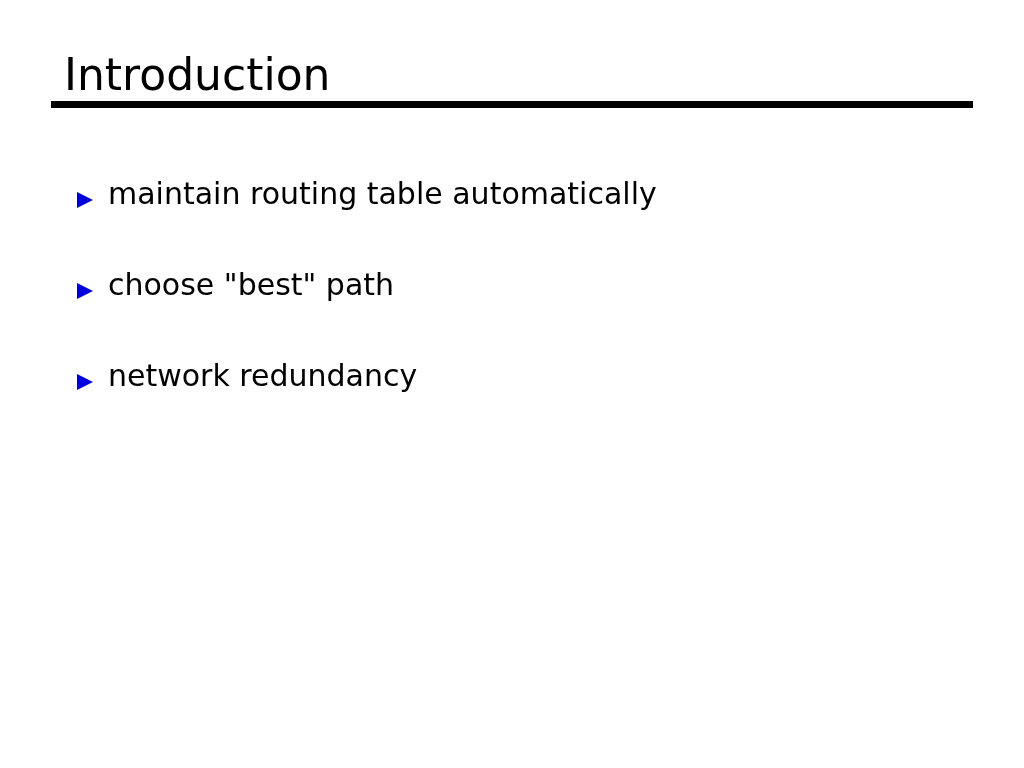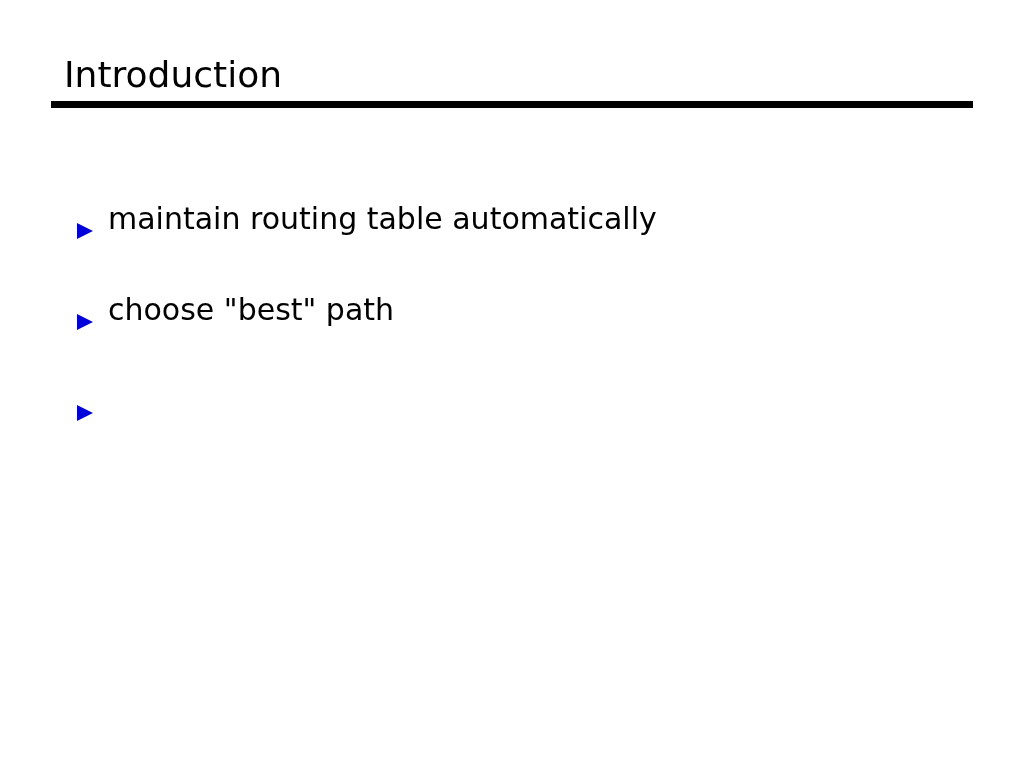--- a/index.html
+++ b/index.html
@@ -24,21 +24,21 @@
 
   
   .title-block {
     position: absolute;
     left: 51px;
     top: 48px;
     width: 922px;
   }
 
   .slide-title {
-    font-size: 36px;
+    font-size: 44px;
     line-height: 54px;
     font-weight: 400;
     color: #000000;
     letter-spacing: 0px;
     padding-left: 13px;
     white-space: nowrap;
   }
 
   .title-rule {
     position: absolute;
@@ -57,21 +57,21 @@
     width: 900px;
     list-style: none;
     margin: 0;
     padding: 0;
   }
 
   .bullet-item {
     position: relative;
     height: 91px;
     display: flex;
-    align-items: flex-end;
+    align-items: center;
   }
 
   .bullet-marker {
     flex: 0 0 auto;
     width: 18px;
     height: 16px;
     margin-top: 12px;
     margin-right: 13px;
     position: relative;
   }
@@ -118,17 +118,18 @@
       <span class="bullet-text">choose "best" path</span>
     </li>
 
 
     <li class="bullet-item">
       <span class="bullet-marker">
         <svg width="18" height="16" viewBox="0 0 18 16" aria-hidden="true">
           <polygon points="0,0 16,8 0,16" fill="#0000dd"></polygon>
         </svg>
       </span>
+      <span class="bullet-text">network redundancy</span>
     </li>
 
   </ul>
 
 </div>
 
 </body></html>

